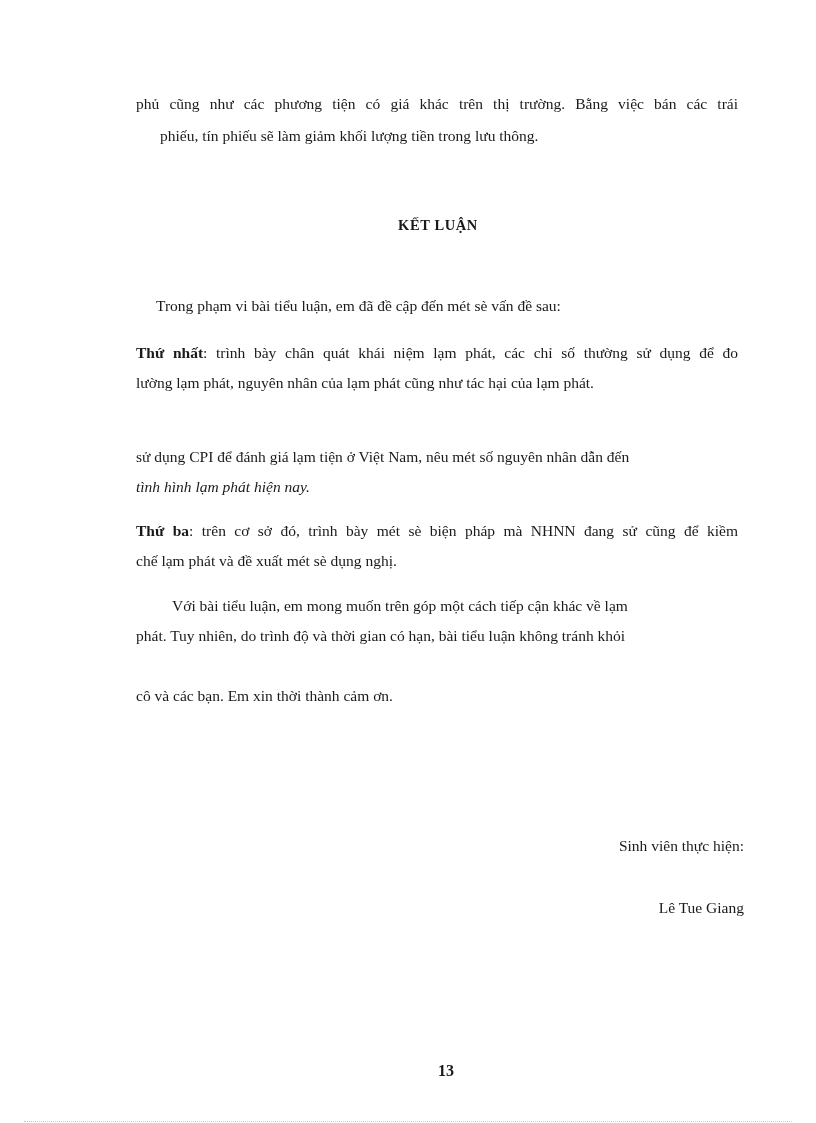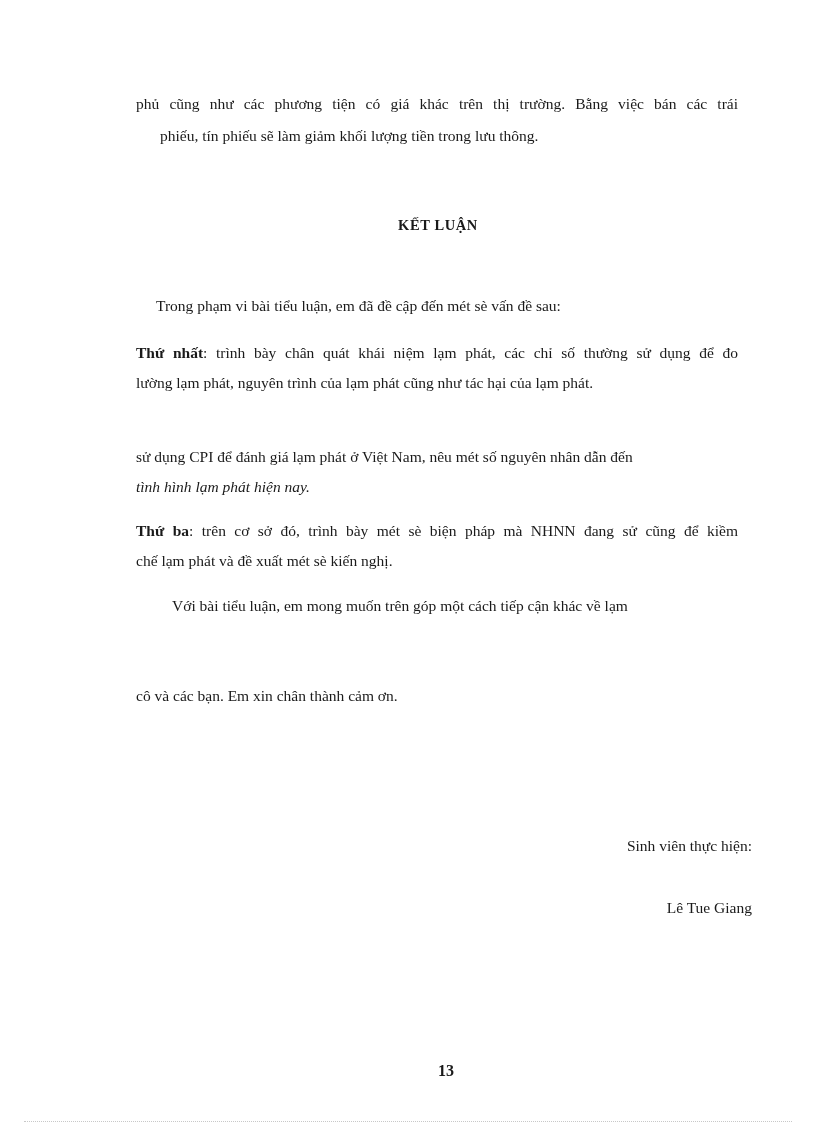--- a/index.html
+++ b/index.html
@@ -43,21 +43,21 @@
       text-align: center;
       top: 215px;
       font-weight: bold;
       font-size: 14.5px;
       letter-spacing: 0.6px;
       line-height: 20px;
     }
     .bold { font-weight: bold; }
     .signature {
       position: absolute;
-      right: 64px;
+      right: 72px;
       text-align: left;
       white-space: nowrap;
       line-height: 20px;
     }
     .page-number {
       position: absolute;
       left: 0;
       width: 892px;
       text-align: center;
       top: 1061px;
@@ -80,30 +80,31 @@
 <div class="page">
 
   <div class="justify" style="top:94px;">phủ cũng như các phương tiện có giá khác trên thị trường. Bằng việc bán các trái</div>
   <div class="line" style="left:160px; top:126px;">phiếu, tín phiếu sẽ làm giảm khối lượng tiền trong lưu thông.</div>
 
   <div class="title">KẾT LUẬN</div>
 
   <div class="line" style="left:136px; top:296px;margin-left:20px;">Trong phạm vi bài tiểu luận, em đã đề cập đến mét sè vấn đề sau:</div>
 
   <div class="justify" style="top:343px;"><span class="bold">Thứ nhất</span><span>: trình bày chân quát khái niệm lạm phát, các chỉ số thường sử dụng để đo</span></div>
-  <div class="line" style="left:136px; top:373px;">lường lạm phát, nguyên trình của lạm phát cũng như tác hại của lạm phát.</div>
+  <div class="line" style="left:136px; top:373px;">lường lạm phát, nguyên nhân của lạm phát cũng như tác hại của lạm phát.</div>
 
-  <div class="line" style="left:136px; top:447px;">sử dụng CPI để đánh giá lạm phát ở Việt Nam, nêu mét số nguyên nhân dẫn đến</div>
+  <div class="line" style="left:136px; top:447px;">sử dụng CPI để đánh giá lạm tiện ở Việt Nam, nêu mét số nguyên nhân dẫn đến</div>
   <div class="line" style="left:136px; top:477px;font-style:italic;">tình hình lạm phát hiện nay.</div>
 
   <div class="justify" style="top:521px;"><span class="bold">Thứ ba</span><span>: trên cơ sở đó, trình bày mét sè biện pháp mà NHNN đang sử cũng để kiềm</span></div>
-  <div class="line" style="left:136px; top:551px;">chế lạm phát và đề xuất mét sè kiến nghị.</div>
+  <div class="line" style="left:136px; top:551px;">chế lạm phát và đề xuất mét sè dụng nghị.</div>
 
   <div class="line" style="left:172px; top:596px;">Với bài tiểu luận, em mong muốn trên góp một cách tiếp cận khác về lạm</div>
-  <div class="line" style="left:136px; top:686px;">cô và các bạn. Em xin chân thành cảm ơn.</div>
+  <div class="line" style="left:136px; top:626px;">phát. Tuy nhiên, do trình độ và thời gian có hạn, bài tiểu luận không tránh khỏi</div>
+  <div class="line" style="left:136px; top:686px;">cô và các bạn. Em xin thời thành cảm ơn.</div>
 
   <div class="signature" style="top:836px;">Sinh viên thực hiện:</div>
   <div class="signature" style="top:898px;">Lê Tue Giang</div>
 
   <div class="page-number">13</div>
 
   <div class="page-edge"></div>
 </div>
 
 </body></html>

